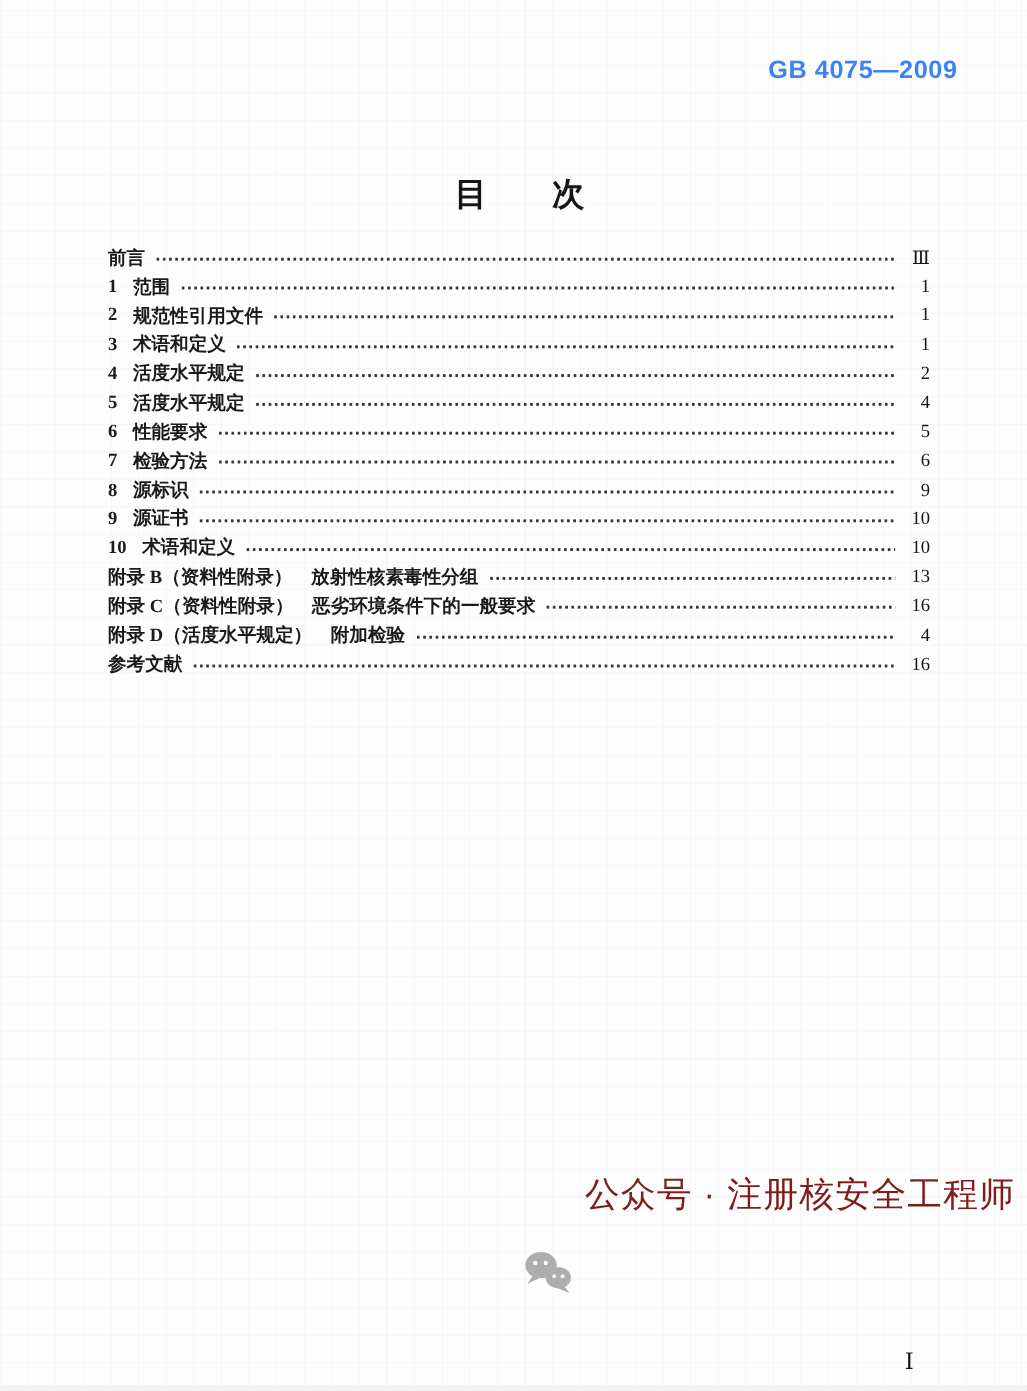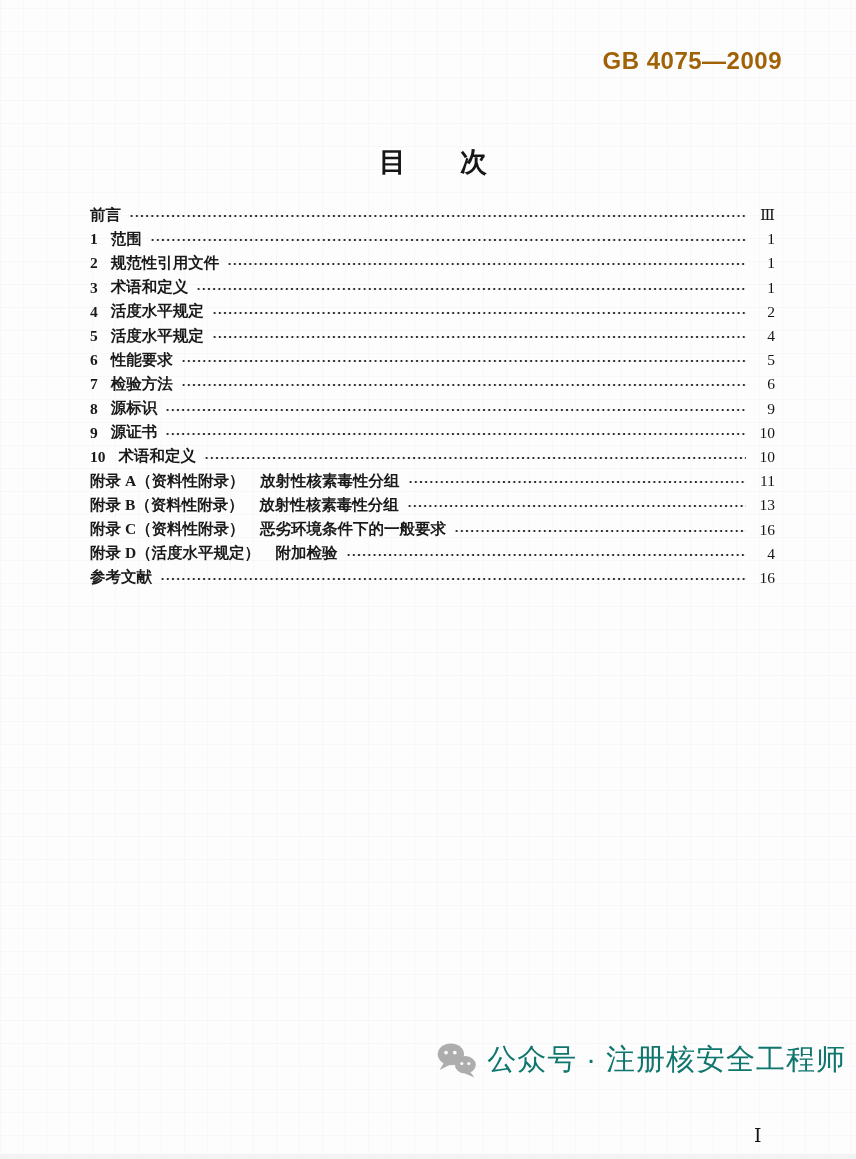--- a/index.html
+++ b/index.html
@@ -16,26 +16,26 @@
       repeating-linear-gradient(0deg, rgba(120,120,130,0.04) 0 1px, transparent 1px 23px),
       repeating-linear-gradient(90deg, rgba(120,120,130,0.04) 0 1px, transparent 1px 23px);
     font-family: "Liberation Serif", "DejaVu Serif", serif;
     color: #1a1a1a;
   }
 
   
   .doc-code {
     position: absolute;
     top: 47px;
-    right: 74px;
+    right: 58px;
     font-family: "Liberation Sans", "DejaVu Sans", sans-serif;
-    font-size: 24px;
+    font-size: 21px;
     font-weight: 700;
     letter-spacing: 0.5px;
-    color: #a16207;
+    color: #3b82f6;
   }
 
   
   .doc-title {
     position: absolute;
     top: 144px;
     left: 90px;
     width: 686px;
     text-align: center;
     font-size: 27px;
@@ -83,23 +83,23 @@
     text-align: right;
     color: #161616;
   }
 
   
   .watermark {
     position: absolute;
     right: 10px;
     bottom: 15px;
     display: flex;
-    align-items: center;
+    align-items: flex-start;
     gap: 9px;
-    color: #0f766e;
+    color: #7f1d1d;
     font-family: "Liberation Sans", "DejaVu Sans", sans-serif;
     font-size: 29px;
     font-weight: 400;
     letter-spacing: 1px;
     white-space: pre;
   }
   .watermark svg { display: block; }
 
   
   .folio {
@@ -187,26 +187,20 @@
     <span class="toc-num">9</span>
     <span class="toc-title">源证书</span>
     <span class="toc-leader"></span>
     <span class="toc-page">10</span>
   </div>
   <div class="toc-row">
     <span class="toc-num">10</span>
     <span class="toc-title">术语和定义</span>
     <span class="toc-leader"></span>
     <span class="toc-page">10</span>
-  </div>
-  <div class="toc-row">
-
-    <span class="toc-title">附录 A（资料性附录）　放射性核素毒性分组</span>
-    <span class="toc-leader"></span>
-    <span class="toc-page">11</span>
   </div>
   <div class="toc-row">
 
     <span class="toc-title">附录 B（资料性附录）　放射性核素毒性分组</span>
     <span class="toc-leader"></span>
     <span class="toc-page">13</span>
   </div>
   <div class="toc-row">
 
     <span class="toc-title">附录 C（资料性附录）　恶劣环境条件下的一般要求</span>

